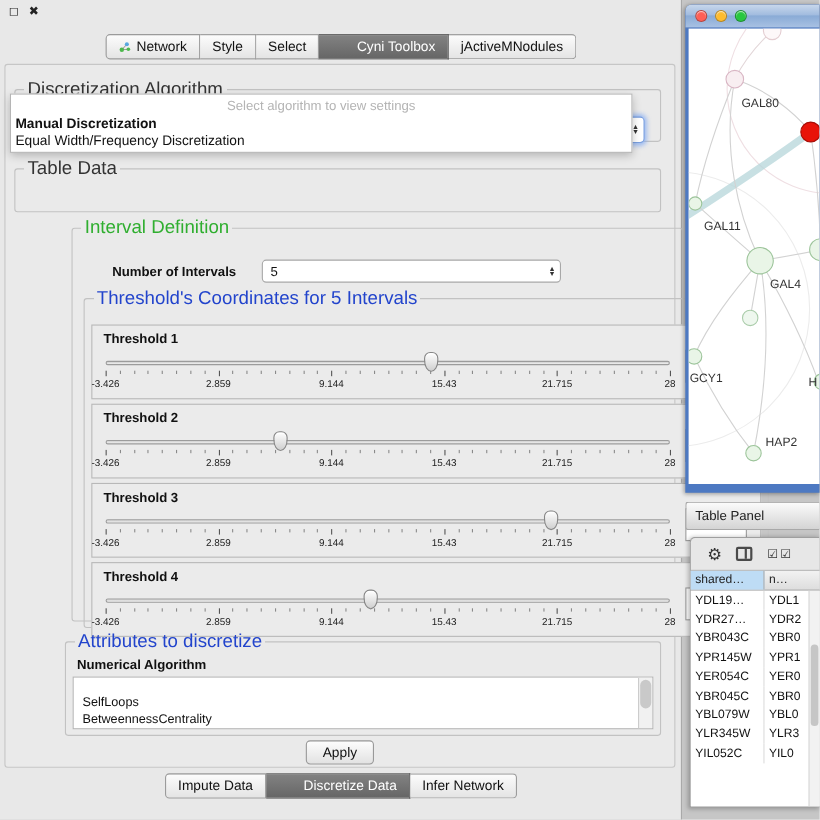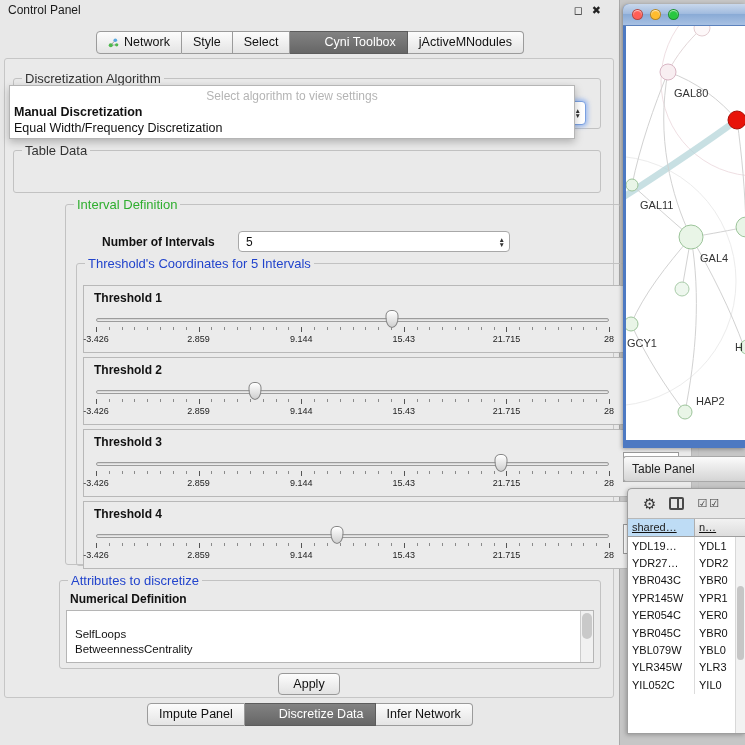--- a/index.html
+++ b/index.html
@@ -23,21 +23,21 @@
     background:linear-gradient(#fcfcfc,#e4e4e4); border:1px solid #9b9b9b; border-left:none; cursor:default; }
   .tab:first-child { border-left:1px solid #9b9b9b; border-radius:4px 0 0 4px; }
   .tab:last-child { border-radius:0 4px 4px 0; }
   .tab.selected { background:linear-gradient(#828282,#666666); color:#fff; border-color:#5c5c5c;padding-left:34px; }
   .tab-icon { display:flex; }
 
   .cp-body { position:absolute; left:4px; top:58px; width:610px; height:640px;
     background:#eaeaea; border:1px solid #c6c6c6; border-radius:3px; }
 
   fieldset { position:absolute; border:1px solid #c2c2c2; border-radius:3px; }
-  legend { margin-left:8px; padding:0 3px; font-size:13px; color:#333; }
+  legend { margin-left:8px; padding:0 3px; font-size:17px; color:#333; }
   legend.green { color:#2fae2f; }
   legend.blue { color:#2244cc; }
 
   .combo { position:absolute; background:#fff; border:1px solid #a8a8a8; border-radius:4px;
     display:flex; align-items:center; font-size:12px; padding-left:7px; color:#111; }
   .combo .spinner { margin-left:auto; display:flex; flex-direction:column; align-items:center;
     justify-content:center; font-size:6.5px; line-height:5px; color:#333; padding-right:4px; }
   .combo.focus { box-shadow:0 0 4px 2px rgba(120,165,245,.65); border-color:#7aa0e0; }
 
   .fs-algo { left:8px; top:12px; width:588px; height:58px; }
@@ -103,39 +103,38 @@
 
   .table-window { position:absolute; left:627px; top:488px; width:118px; height:246px;
     background:#e7e7e7; border:1px solid #9f9f9f; border-right:none; border-radius:5px 0 0 0;
     box-shadow:-1px 1px 4px rgba(0,0,0,.25); }
   .tw-toolbar { height:29px; display:flex; align-items:center; gap:13px; padding-left:15px; color:#333; }
   .gear-icon { font-size:15px; }
   .columns-icon { width:15px; height:13px; border:2px solid #4a4a4a; border-radius:2px; position:relative; }
   .columns-icon::after { content:''; position:absolute; left:50%; top:0; bottom:0; width:2px; background:#4a4a4a; }
   .check-icons { display:flex; gap:2px; font-size:11px; }
   .tw-header { display:flex; height:19px; background:linear-gradient(#f2f2f2,#dddddd);
-    border-top:1px solid #b8b8b8; border-bottom:1px solid #9e9e9e;text-decoration:underline; }
+    border-top:1px solid #b8b8b8; border-bottom:1px solid #9e9e9e; }
   .tw-hcell { font-size:11px; padding:2px 3px 0 4px; width:67px; border-right:1px solid #aeaeae;
     color:#222; overflow:hidden; white-space:nowrap; }
   .tw-hcell.sel { background:#bedcf5; }
   .tw-hcell:last-child { flex:1; border-right:none; }
   .tw-body { position:absolute; left:0; right:0; top:48px; bottom:0; background:#fff; overflow:hidden; }
   .tw-row { display:flex; height:17.4px; }
   .tw-c1 { width:67px; padding-left:4px; font-size:11px; border-right:1px solid #dcdcdc;
     white-space:nowrap; overflow:hidden; display:flex; align-items:center; }
   .tw-c2 { flex:1; padding-left:4px; font-size:11px; white-space:nowrap; overflow:hidden; display:flex; align-items:center; }
   .tw-scrollbar { position:absolute; right:0; top:0; bottom:0; width:10px; background:#f2f2f2; border-left:1px solid #d8d8d8; }
   .tw-scrollbar .thumb { position:absolute; left:1px; right:1px; top:25%; height:38%; background:#c6c6c6; border-radius:4px; }
 </style>
 </head>
 <body>
 
 <div class="control-panel">
   <div class="cp-titlebar">
-    <span class="cp-title">Control Panel</span>
     <span class="cp-controls">
       <span>◻</span>
       <span>✖</span>
     </span>
   </div>
 
   <div class="tabbar top" id="top-tabs">
       <div class="tab">
         <span class="tab-icon">
           <svg viewBox="0 0 12 12" width="11" height="11">
@@ -427,38 +426,38 @@
                 </div>
                 <div class="value-box">11.344</div>
               </div>
             </div>
           </div>
       </fieldset>
     </fieldset>
 
     <fieldset class="fs-attrs">
       <legend class="blue">Attributes to discretize</legend>
-      <span class="attr-label">Numerical Definition</span>
+      <span class="attr-label">Numerical Algorithm</span>
       <div class="attr-list">
         <div id="attr-items">
             <div class="attr-item">SelfLoops</div>
             <div class="attr-item">BetweennessCentrality</div>
           </div>
         <div class="v-scrollbar">
             <div class="thumb"></div>
           </div>
       </div>
     </fieldset>
 
     <div class="apply-btn">Apply</div>
   </div>
 
   <div class="tabbar bottom" id="bottom-tabs">
       <div class="tab">
-        <span class="tab-label">Impute Panel</span>
+        <span class="tab-label">Impute Data</span>
       </div>
       <div class="tab selected">
         <span class="tab-label">Discretize Data</span>
       </div>
       <div class="tab">
         <span class="tab-label">Infer Network</span>
       </div>
     </div>
 </div>
 

